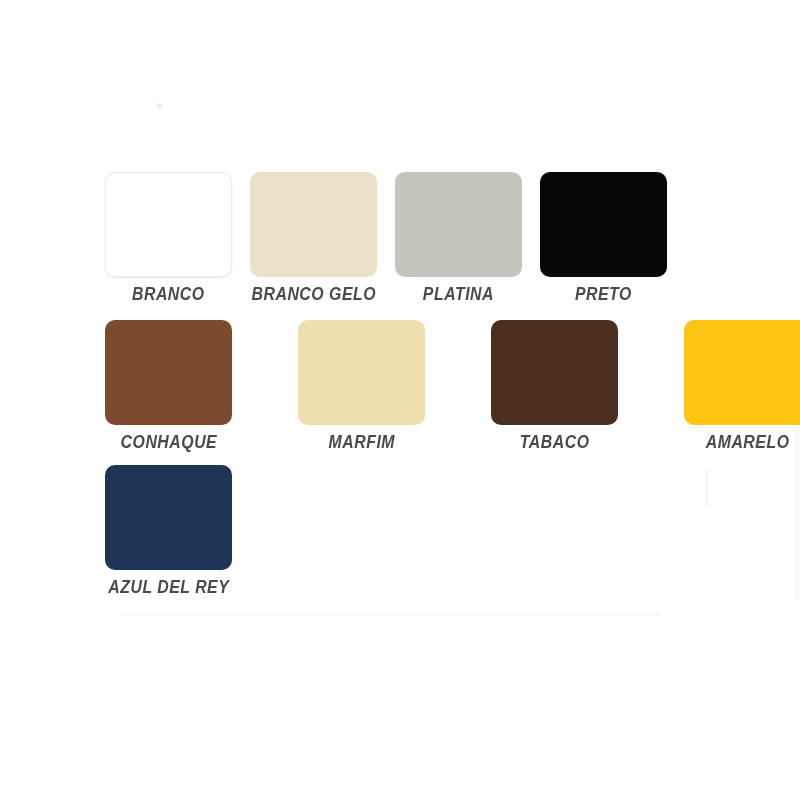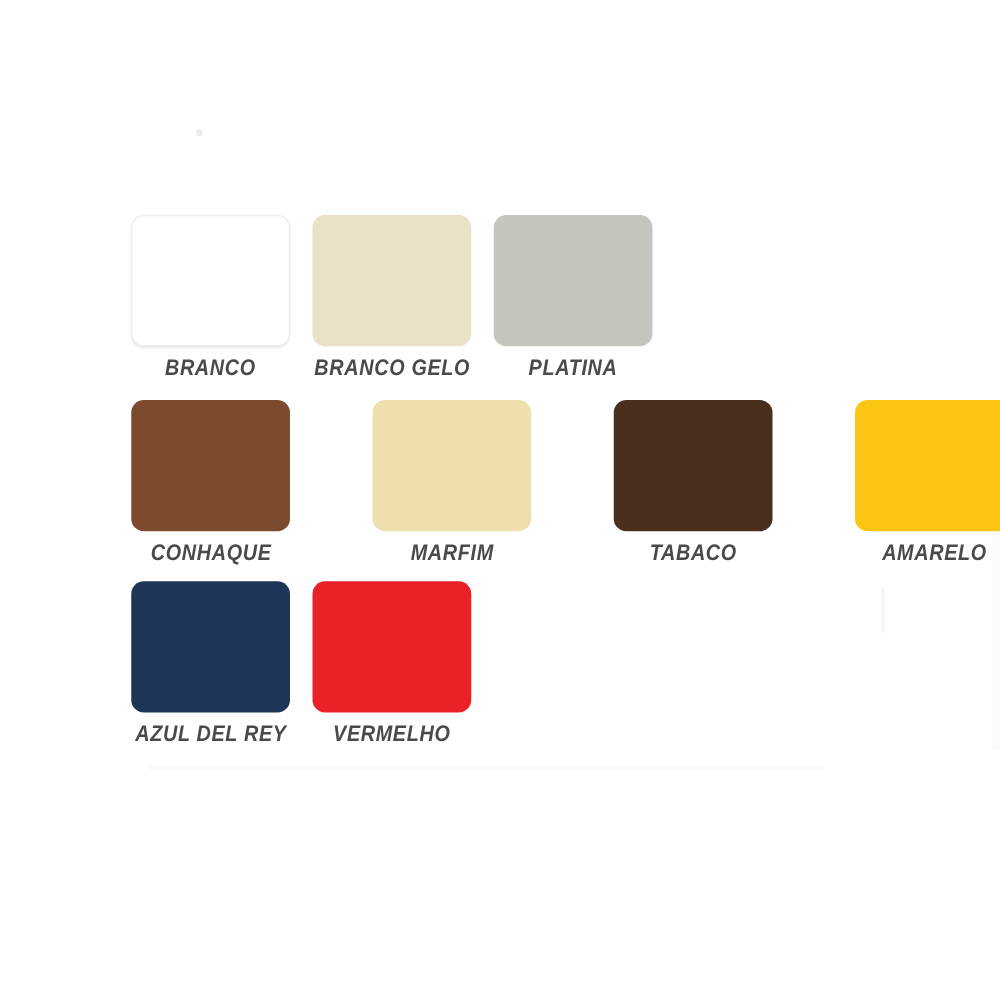--- a/index.html
+++ b/index.html
@@ -102,20 +102,24 @@
         <div class="swatch-label" style="color: rgb(74, 74, 74);">BRANCO</div>
       </div>
       <div class="swatch-cell">
         <div class="swatch-chip" style="background: rgb(235, 224, 200);"></div>
         <div class="swatch-label" style="color: rgb(74, 74, 74);">BRANCO GELO</div>
       </div>
       <div class="swatch-cell">
         <div class="swatch-chip" style="background: rgb(194, 198, 188);"></div>
         <div class="swatch-label" style="color: rgb(74, 74, 74);">PLATINA</div>
       </div>
+      <div class="swatch-cell">
+        <div class="swatch-chip" style="background: rgb(7, 7, 7);"></div>
+        <div class="swatch-label" style="color: rgb(74, 74, 74);">PRETO</div>
+      </div>
     </div>
   <div class="swatch-grid-row" id="swatch-row-2">
       <div class="swatch-cell">
         <div class="swatch-chip" style="background: rgb(124, 75, 46);"></div>
         <div class="swatch-label" style="color: rgb(74, 74, 74);">CONHAQUE</div>
       </div>
       <div class="swatch-cell">
         <div class="swatch-chip" style="background: rgb(240, 223, 174);"></div>
         <div class="swatch-label" style="color: rgb(74, 74, 74);">MARFIM</div>
       </div>
@@ -126,18 +130,14 @@
       <div class="swatch-cell">
         <div class="swatch-chip" style="background: rgb(252, 197, 20);"></div>
         <div class="swatch-label" style="color: rgb(74, 74, 74);">AMARELO</div>
       </div>
     </div>
   <div class="swatch-grid-row" id="swatch-row-3">
       <div class="swatch-cell">
         <div class="swatch-chip" style="background: rgb(31, 53, 87);"></div>
         <div class="swatch-label" style="color: rgb(74, 74, 74);">AZUL DEL REY</div>
       </div>
-      <div class="swatch-cell">
-        <div class="swatch-chip" style="background: rgb(236, 32, 39);"></div>
-        <div class="swatch-label" style="color: rgb(74, 74, 74);">VERMELHO</div>
-      </div>
     </div>
 </div>
 
 </body></html>

